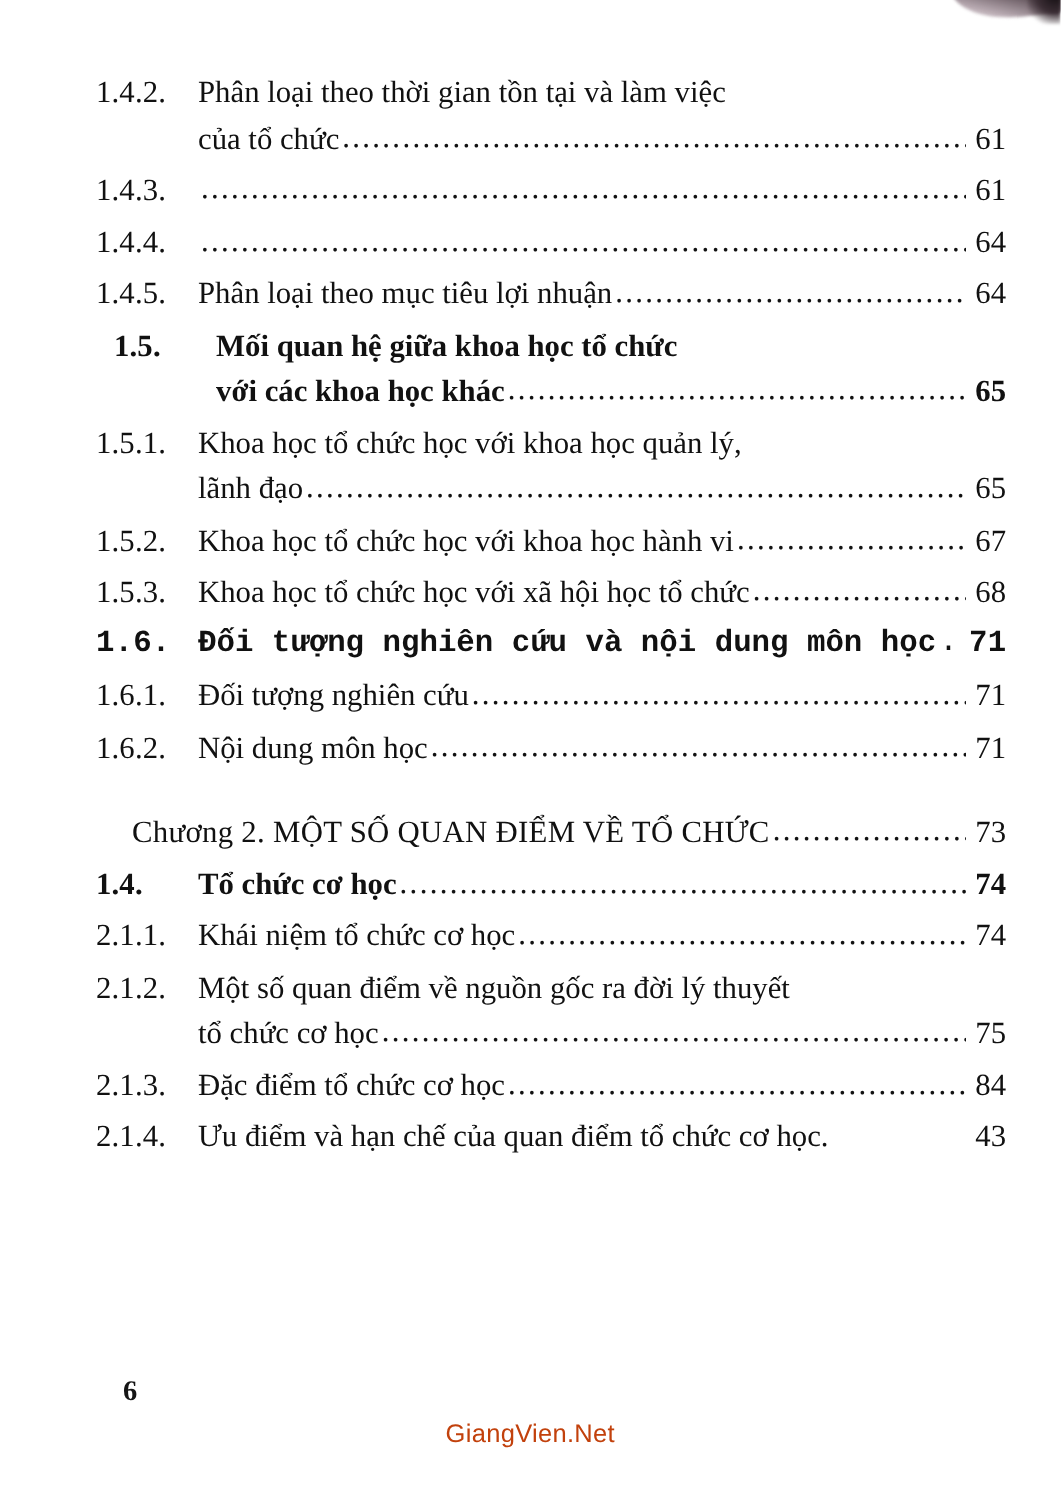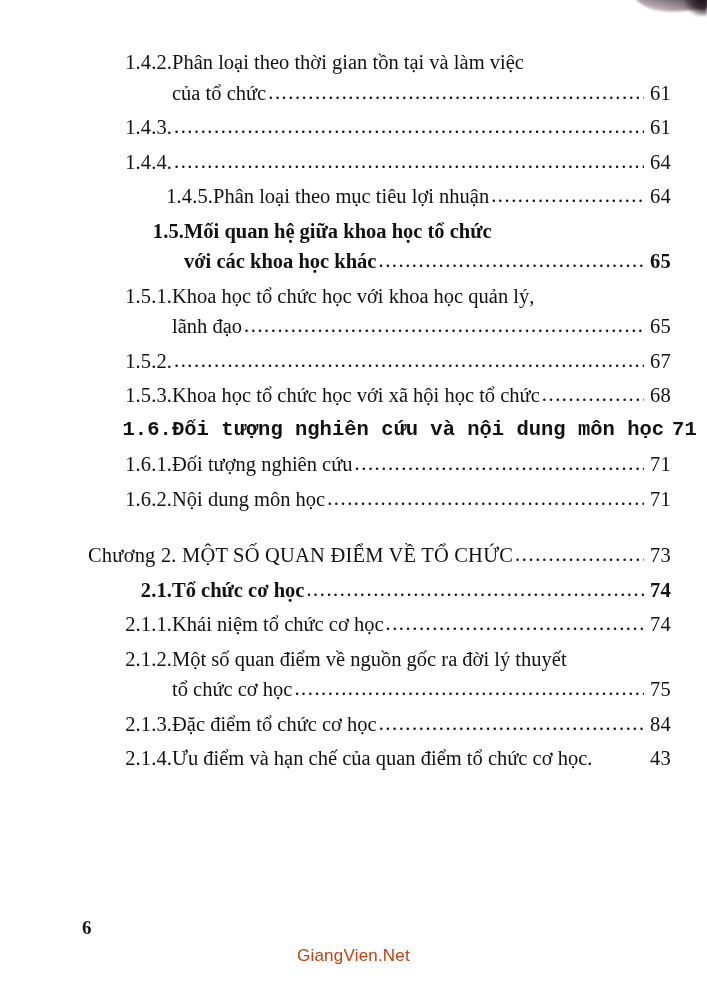--- a/index.html
+++ b/index.html
@@ -54,24 +54,23 @@
     align-items: baseline;
     font-size: 20.5px;
     line-height: 1.0;
     margin: 0;
     padding: 0;
   }
 
   .num {
     flex: 0 0 auto;
     width: 68px;
-    margin-left: 104px;
+    margin-left: 64px;
     letter-spacing: .1px;
     white-space: nowrap;
-    text-align: right;
   }
 
   .body-col {
     flex: 1 1 auto;
     display: flex;
     align-items: baseline;
     min-width: 0;
     padding-right: 36px;
   }
 
@@ -166,21 +165,21 @@
     </div>
     <div style="margin-top: 14px;">
       <div class="toc-entry">
         <span class="num">1.4.4.</span>
         <span class="body-col">
           <span class="leader"></span>
           <span class="page">64</span>
         </span>
       </div>
     </div>
-    <div style="margin-top: 14px; padding-left: 41px;">
+    <div style="margin-top: 14px;">
       <div class="toc-entry">
         <span class="num">1.4.5.</span>
         <span class="body-col">
           <span class="label">Phân loại theo mục tiêu lợi nhuận</span>
           <span class="leader"></span>
           <span class="page">64</span>
         </span>
       </div>
     </div>
     <div style="margin-top: 14px; padding-left: 12px;">
@@ -216,20 +215,21 @@
           <span class="label">lãnh đạo</span>
           <span class="leader"></span>
           <span class="page">65</span>
         </span>
       </div>
     </div>
     <div style="margin-top: 14px;">
       <div class="toc-entry">
         <span class="num">1.5.2.</span>
         <span class="body-col">
+          <span class="label">Khoa học tổ chức học với khoa học hành vi</span>
           <span class="leader"></span>
           <span class="page">67</span>
         </span>
       </div>
     </div>
     <div style="margin-top: 14px;">
       <div class="toc-entry">
         <span class="num">1.5.3.</span>
         <span class="body-col">
           <span class="label">Khoa học tổ chức học với xã hội học tổ chức</span>
@@ -272,21 +272,21 @@
       <div class="toc-entry chapter">
         <span class="body-col">
           <span class="label">Chương 2. MỘT SỐ QUAN ĐIỂM VỀ TỔ CHỨC</span>
           <span class="leader"></span>
           <span class="page">73</span>
         </span>
       </div>
     </div>
     <div style="margin-top: 14px;">
       <div class="toc-entry bold">
-        <span class="num">2.1.</span>
+        <span class="num">1.4.</span>
         <span class="body-col">
           <span class="label">Tổ chức cơ học</span>
           <span class="leader"></span>
           <span class="page">74</span>
         </span>
       </div>
     </div>
     <div style="margin-top: 14px;">
       <div class="toc-entry">
         <span class="num">2.1.1.</span>

